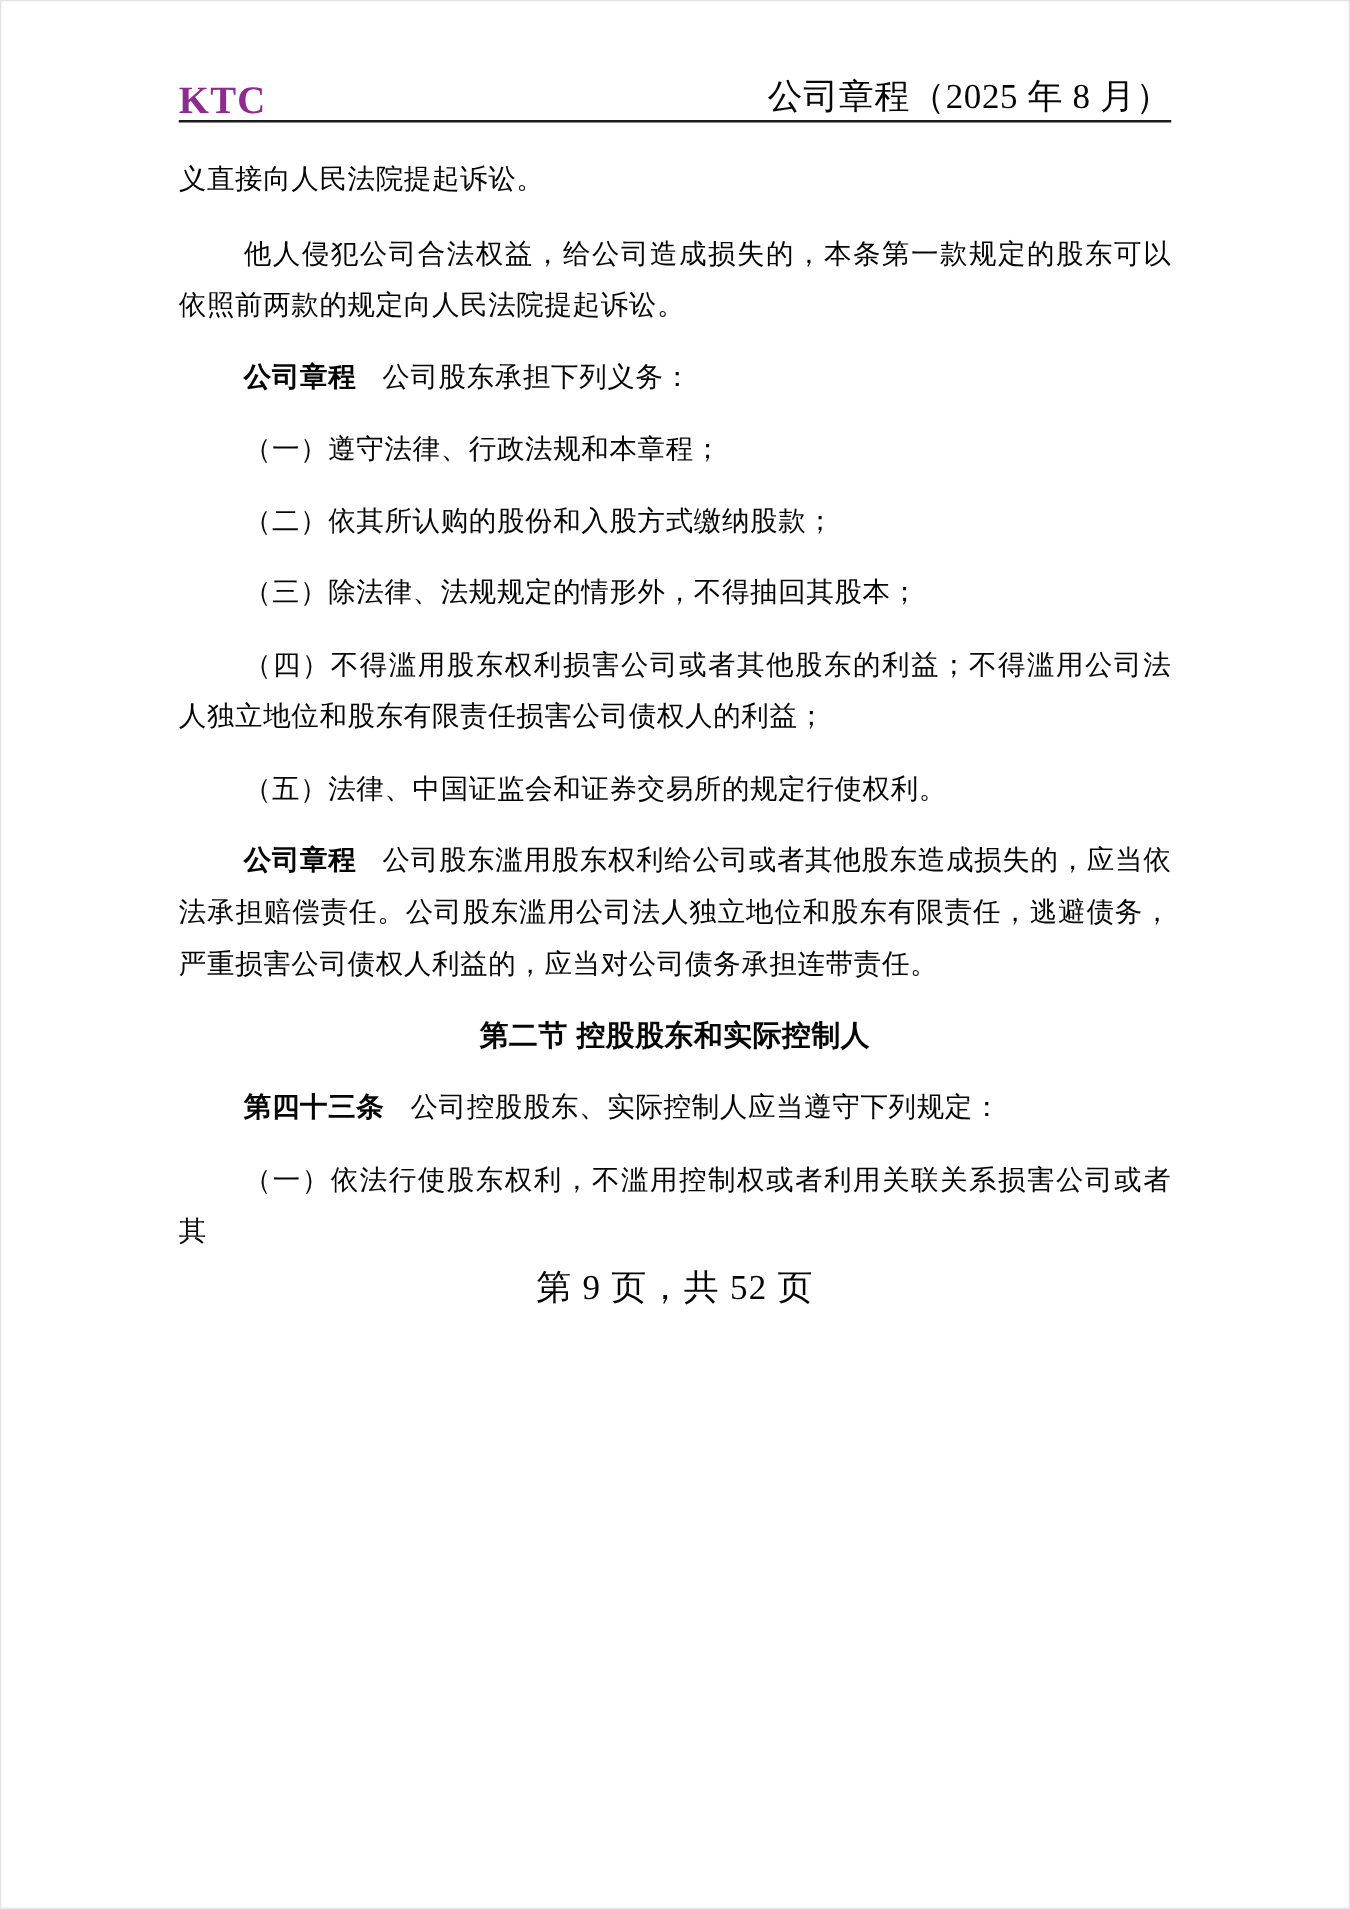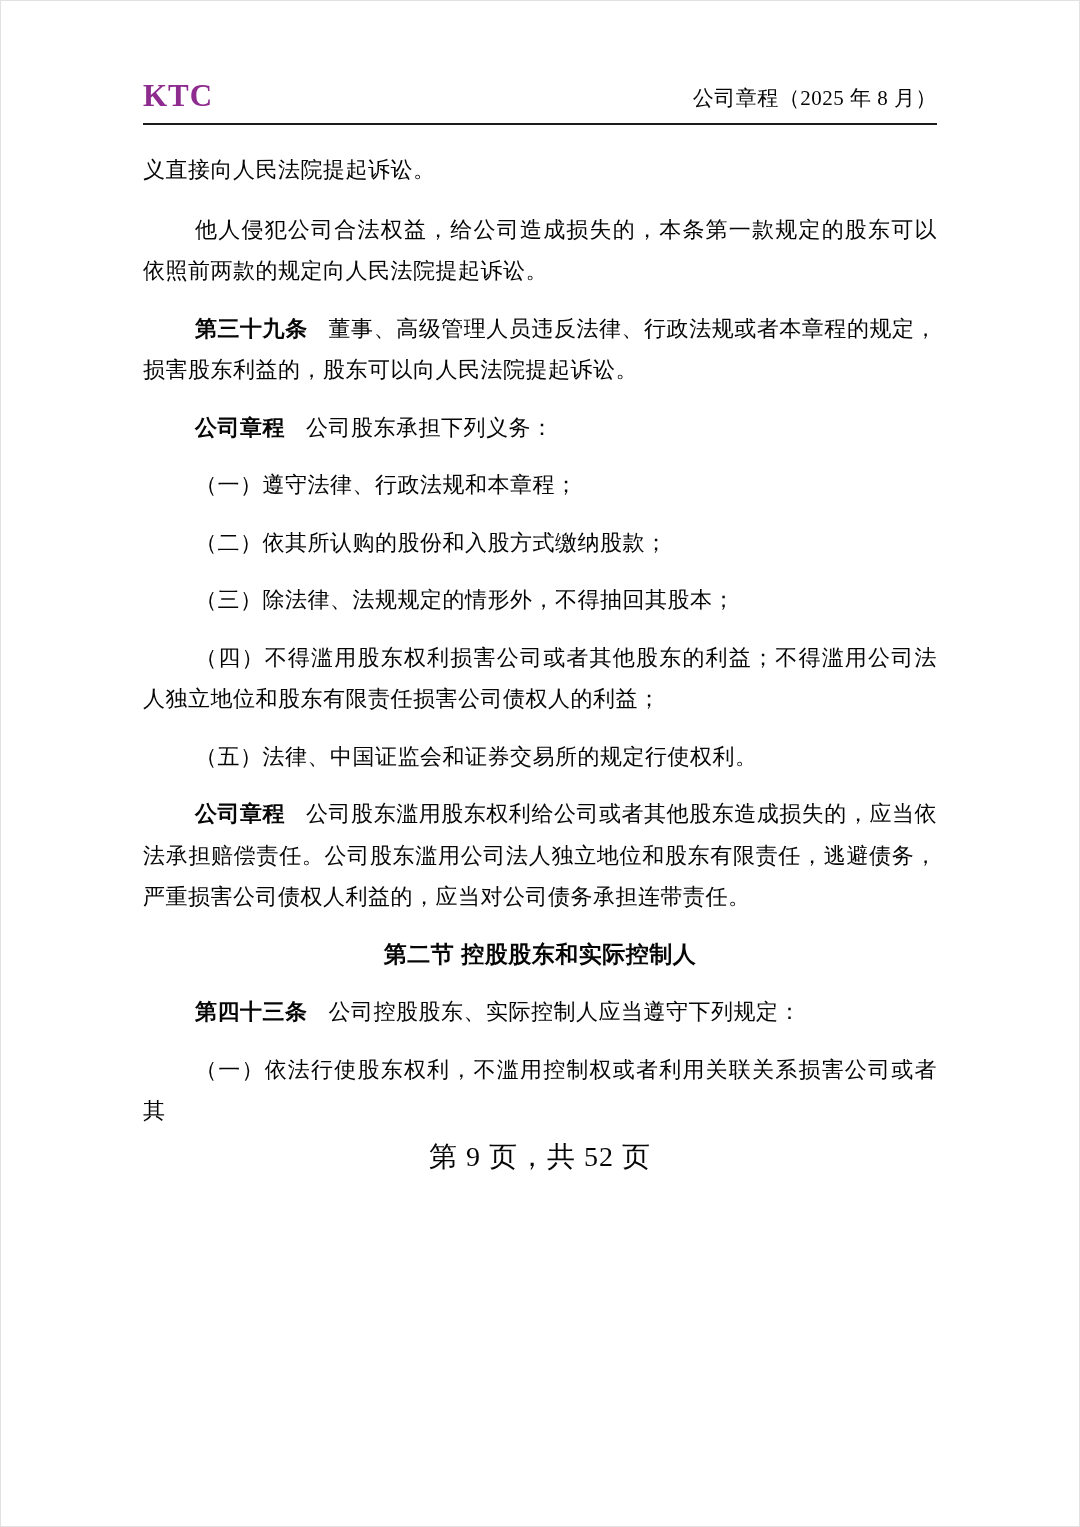--- a/index.html
+++ b/index.html
@@ -8,36 +8,36 @@
     width:1080px; height:1527px;
     background:#ffffff;
     border:1px solid #e2e2e2;
     position:relative;
     margin:0 auto;
     font-family:"Liberation Serif","DejaVu Serif",serif;
     color:#060606;
     overflow:hidden;
   }
   .header {
-    margin:79px 142px 0 142px;
+    margin:59px 142px 0 142px;
     display:flex;
     justify-content:space-between;
     align-items:flex-end;
     border-bottom:2px solid #1b1b1b;
-    padding-bottom:12px;
+    padding-bottom:1px;
   }
   .logo {
     font-family:"Liberation Serif","DejaVu Serif",serif;
     font-weight:bold;
     font-size:31px;
     line-height:1;
     letter-spacing:1px;
   }
   .header-title {
-    font-size:21px;
+    font-size:28px;
     line-height:1.25;
     letter-spacing:0.5px;
   }
   .content {
     margin:0 142px;
     padding-top:26px;
   }
   .para {
     font-size:22px;
     line-height:41.5px;
@@ -80,21 +80,20 @@
     <div class="header-title">公司章程（2025 年 8 月）</div>
   </div>
 
   <div class="content">
 
     <p class="para first"><span>义直接向人民法院提起诉讼。</span></p>
 
     <p class="para indent"><span>他人侵犯公司合法权益，给公司造成损失的，本条第一款规定的股东可以依照前两款的规定向人民法院提起诉讼。</span></p>
 
 
-    <p class="para indent"><b class="art-label">第三十九条</b><span>董事、高级管理人员违反法律、行政法规或者本章程的规定，损害股东利益的，股东可以向人民法院提起诉讼。</span></p>
 
     <p class="para indent"><b class="art-label">公司章程</b><span>公司股东承担下列义务：</span></p>
 
     <p class="para indent"><span>（一）遵守法律、行政法规和本章程；</span></p>
 
     <p class="para indent"><span>（二）依其所认购的股份和入股方式缴纳股款；</span></p>
 
     <p class="para indent"><span>（三）除法律、法规规定的情形外，不得抽回其股本；</span></p>
 
     <p class="para indent"><span>（四）不得滥用股东权利损害公司或者其他股东的利益；不得滥用公司法人独立地位和股东有限责任损害公司债权人的利益；</span></p>

